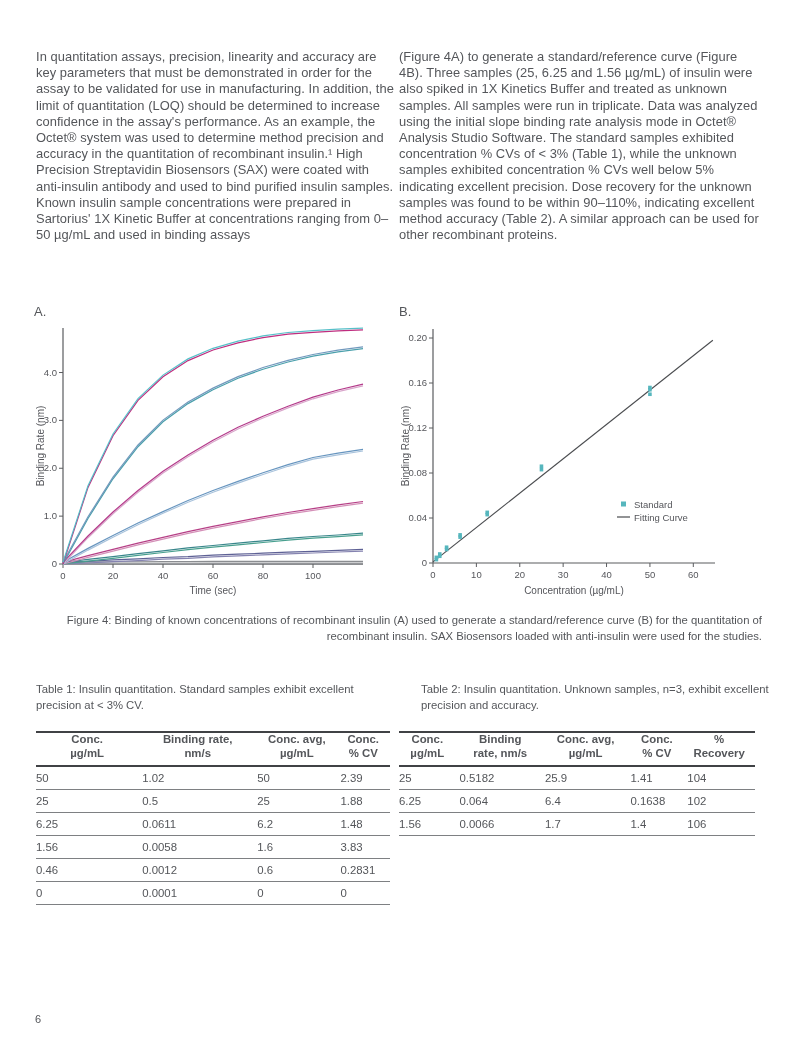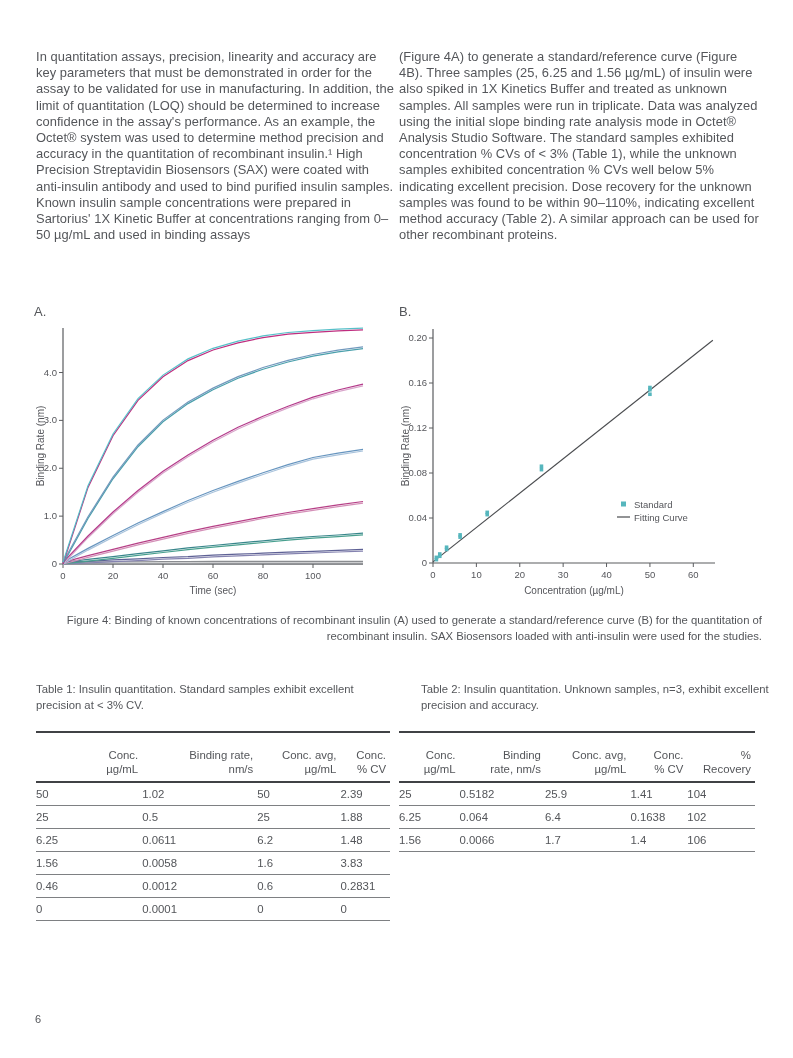--- a/index.html
+++ b/index.html
@@ -11,23 +11,23 @@
   }
   .abs { position: absolute; }
   .body-text { font-size: 12.9px; line-height: 16.2px; letter-spacing: 0.05px; }
   .fig-label { font-size: 13px; color: #54565a; }
   .caption { font-size: 11.3px; line-height: 15.6px; }
   .tcaption { font-size: 11.3px; line-height: 15.6px; }
   table { border-collapse: collapse; table-layout: fixed; color: #54565a; }
   #table1 { width: 354px; }
   #table2 { width: 356px; }
   thead th {
-    text-align: right; font-weight: normal; font-size: 11.4px; line-height: 13.5px;
+    text-align: center; font-weight: bold; font-size: 11.4px; line-height: 13.5px;
     border-top: 2px solid #404245; border-bottom: 2px solid #404245;
-    padding: 16px 4px 5px 0; white-space: pre-line; vertical-align: top;
+    padding: 0 4px 5px 0; white-space: pre-line; vertical-align: top;
   }
   tbody td {
     font-size: 11.4px; line-height: 13.5px;
     border-bottom: 1px solid #7e8083; padding: 4.5px 4px 4px 0;
   }
   .pagenum { font-size: 11px; }
   svg text { font-family: "Liberation Sans", sans-serif; }
 </style>
 <style>#table1 th:nth-child(1){width:30%}#table1 th:nth-child(2){width:32.5%}#table1 th:nth-child(3){width:23.5%}#table1 th:nth-child(4){width:14%}#table2 th:nth-child(1){width:17%}#table2 th:nth-child(2){width:24%}#table2 th:nth-child(3){width:24%}#table2 th:nth-child(4){width:16%}#table2 th:nth-child(5){width:19%}</style></head>
 <body>

